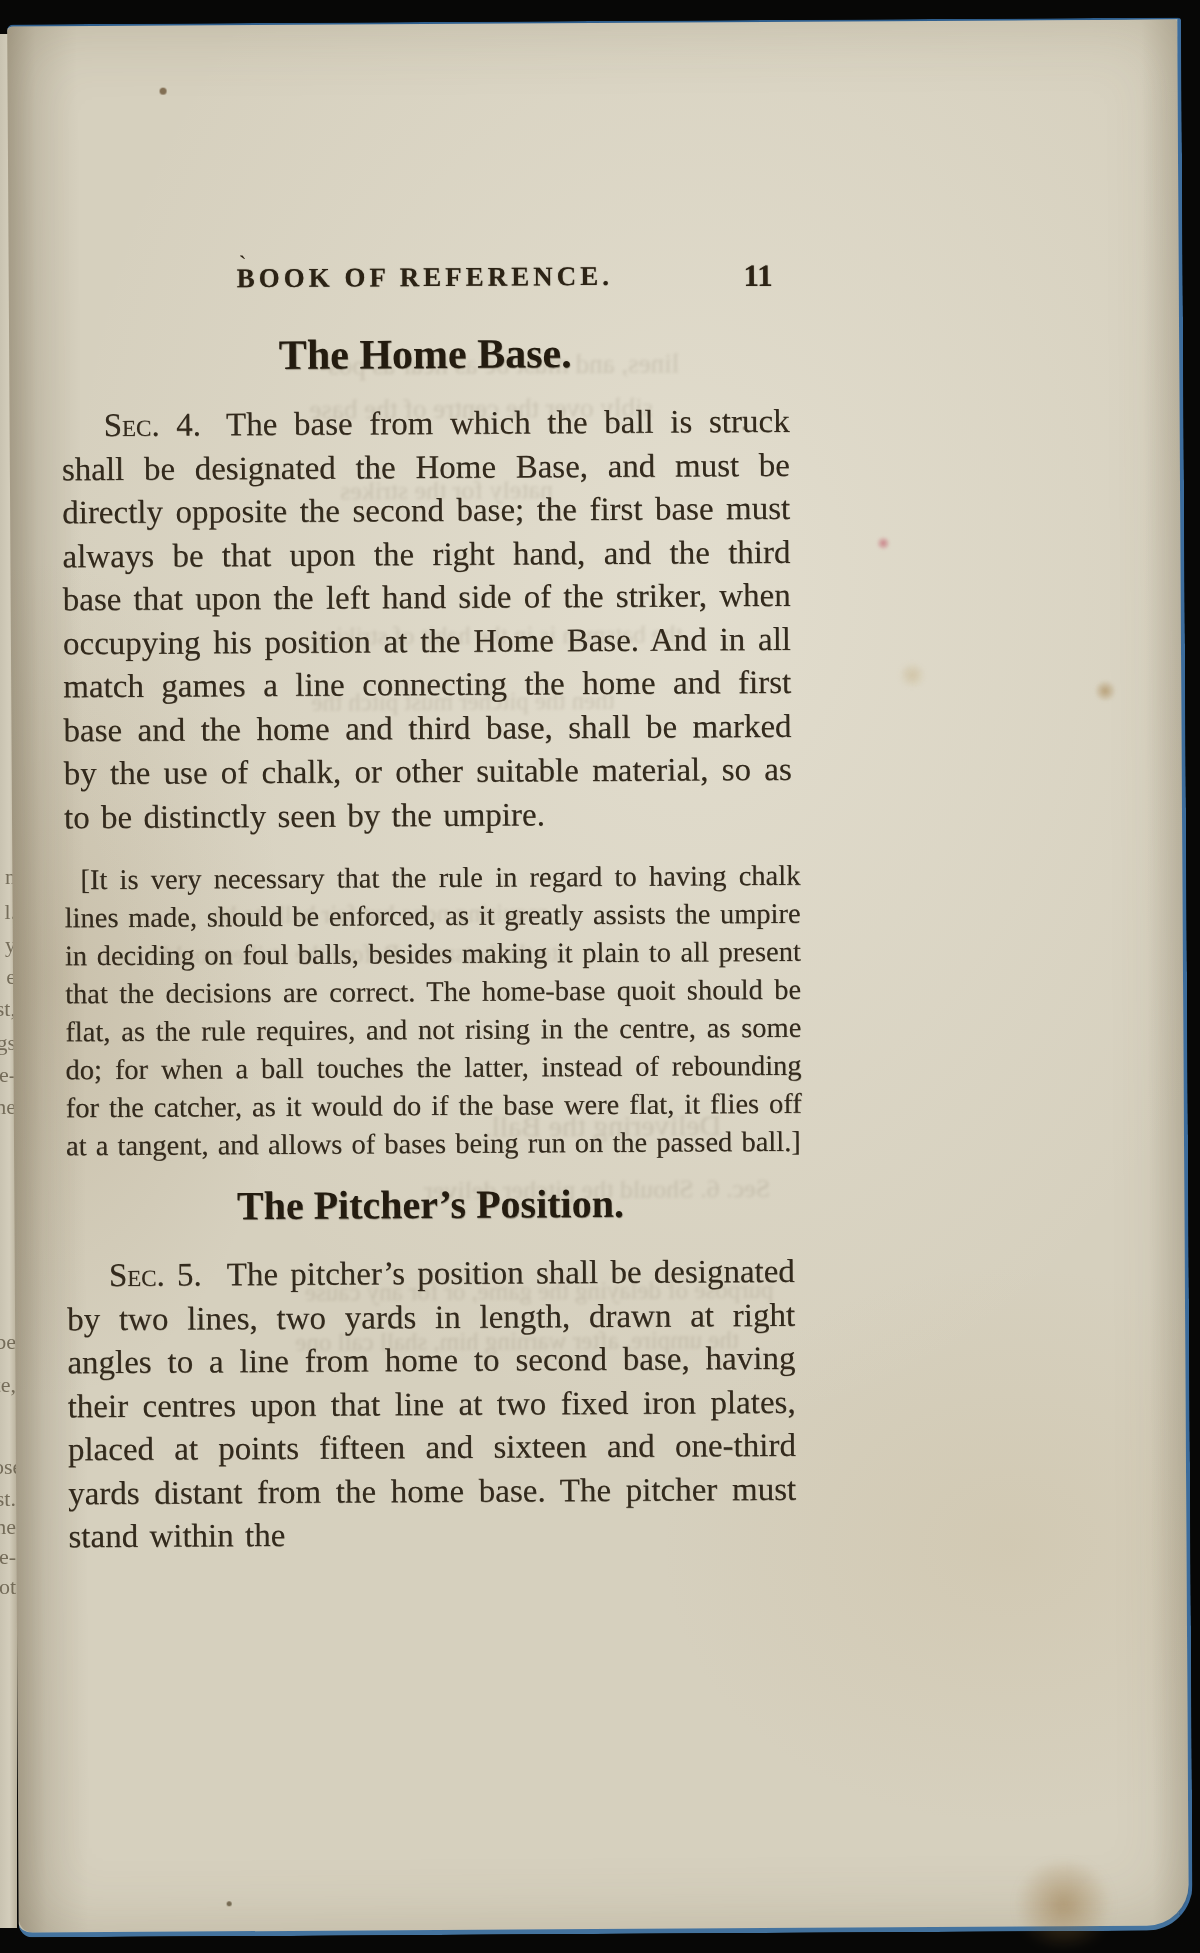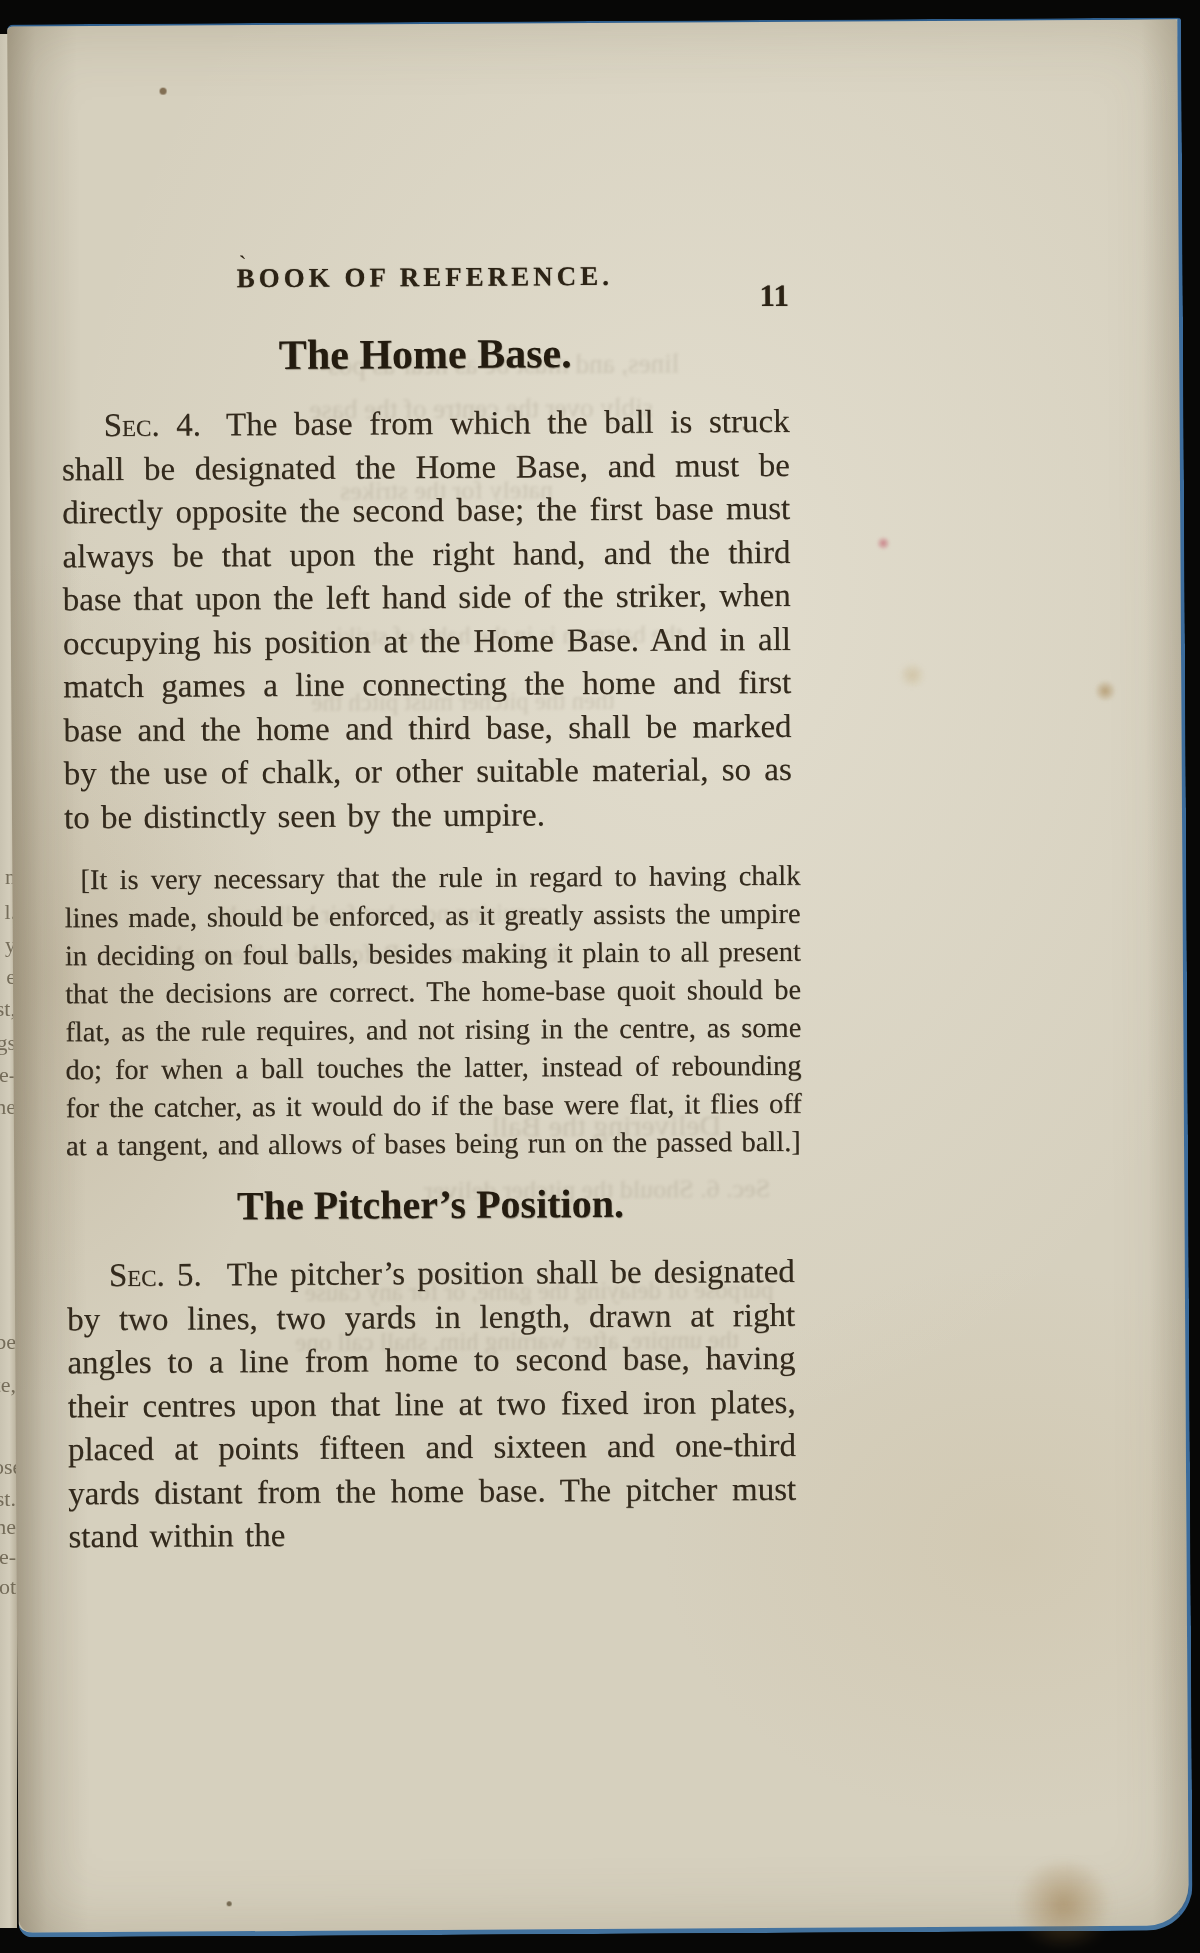--- a/index.html
+++ b/index.html
@@ -79,24 +79,23 @@
   .running-title{
     display:block;text-align:center;
     font-size:27px;font-weight:bold;letter-spacing:4px;
     color:#2c2315;
     text-shadow:0 0 1px rgba(44,35,21,.6);
   }
   .header-mark{
     position:absolute;left:178px;top:-12px;font-size:24px;color:#2c2315;
   }
   .page-number{
-    position:absolute;right:0;top:-2px;
+    position:absolute;right:16px;top:-2px;
     font-size:31px;font-weight:bold;color:#2c2315;
     text-shadow:0 0 1px rgba(44,35,21,.6);
-    margin-top:20px;
   }
   .section-heading{
     text-align:center;font-weight:bold;color:#241c10;
     font-size:42px;
     text-shadow:0.5px 0.8px 0.8px rgba(36,28,16,.45);
   }
   .heading-1{margin-top:32px;}
   .heading-2{margin-top:18px;font-size:40px;}
   p{margin:0;}
   .rule-para{

